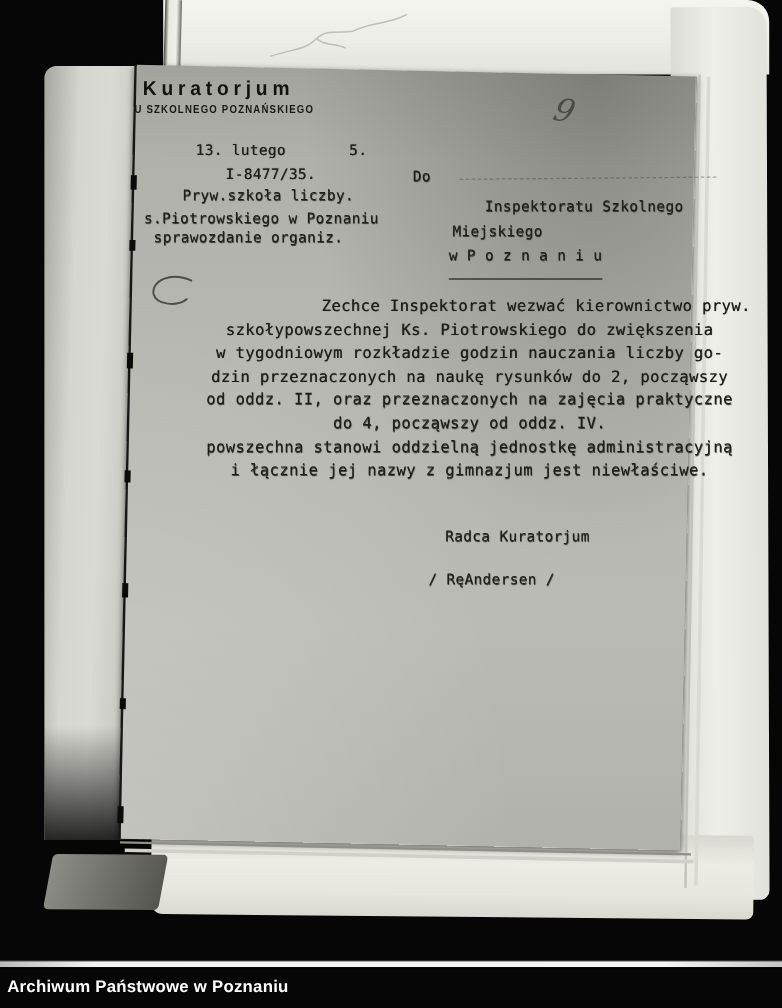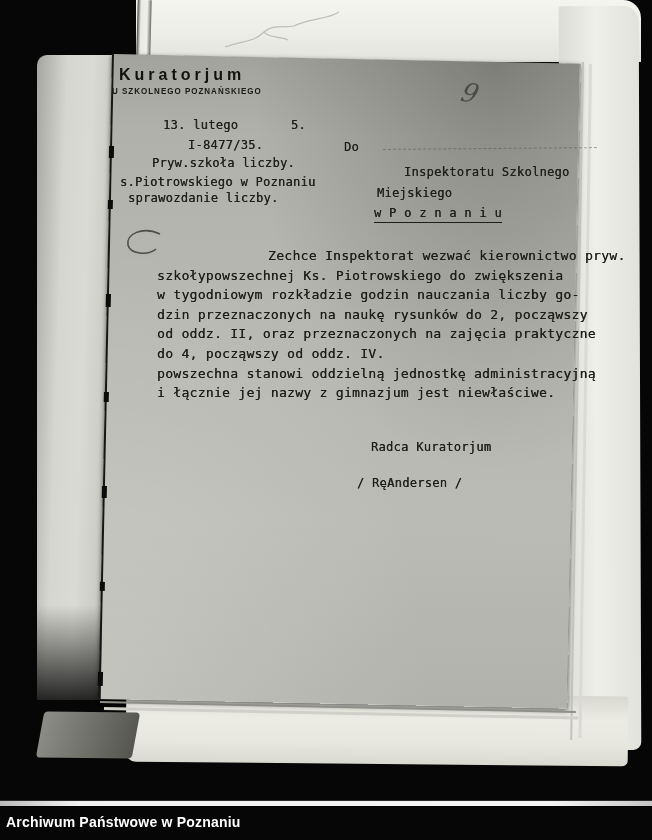--- a/index.html
+++ b/index.html
@@ -50,24 +50,24 @@
 
   
   .text-layer{left:0;top:0;width:652px;height:840px;color:#1d1d1b;}
   .typed{position:absolute;font-family:"DejaVu Sans Mono",monospace;font-size:12px;
      letter-spacing:.3px;white-space:pre;color:#1e1e1b;
      text-shadow:.3px .3px .6px rgba(22,22,18,.8);}
   .lh1{position:absolute;left:119px;top:66px;font-family:"Liberation Sans",sans-serif;
      font-weight:bold;font-size:16px;letter-spacing:4px;color:#12120e;transform:scaleY(1.05);}
   .lh2{position:absolute;left:112px;top:86px;font-family:"Liberation Sans",sans-serif;
      font-weight:bold;font-size:8px;letter-spacing:1px;color:#191913;transform:scaleY(1.2);transform-origin:left top;white-space:pre;}
-  .underline{border-bottom:1.5px solid #1d1d1b;padding-bottom:2px;}
+  .underline{border-bottom:1.5px solid #1d1d1b;padding-bottom:12px;}
   .body-block{position:absolute;left:157px;top:246px;}
   .bl{font-family:"DejaVu Sans Mono",monospace;font-size:13px;line-height:19.6px;
-     letter-spacing:.3px;white-space:pre;text-shadow:.3px .3px .6px rgba(22,22,18,.8);}
+     letter-spacing:.3px;white-space:pre;text-shadow:.3px .3px .6px rgba(22,22,18,.8);text-align:center;}
   .ind{padding-left:111px;}
   .pagenum{position:absolute;left:462px;top:78px;font-family:"DejaVu Serif",serif;
      font-style:italic;font-size:26px;color:#4a4a46;transform:rotate(8deg) skewX(-8deg);}
   .pencil{position:absolute;left:383px;top:148px;width:214px;height:0;
      border-top:1px dashed rgba(70,70,64,.45);transform:rotate(-0.5deg);}
   .penmark{position:absolute;left:120px;top:226px;}
 
   
   .caption-line{left:0;top:800px;width:652px;height:5px;
      background:linear-gradient(90deg,#b9b9b9 0%,#f2f2f2 12%,#f4f4f4 85%,#c5c5c5 100%);
@@ -109,21 +109,21 @@
 
   <div class="abs text-layer">
 
     <div class="lh1">Kuratorjum</div>
     <div class="lh2">U SZKOLNEGO POZNAŃSKIEGO</div>
 
     <div class="typed" style="left:163px;top:118px;">13. lutego       5.</div>
     <div class="typed" style="left:188px;top:138px;">I-8477/35.</div>
     <div class="typed" style="left:152px;top:156px;">Pryw.szkoła liczby.</div>
     <div class="typed" style="left:120px;top:175px;">s.Piotrowskiego w Poznaniu</div>
-    <div class="typed" style="left:128px;top:191px;">sprawozdanie liczby.</div>
+    <div class="typed" style="left:128px;top:191px;">sprawozdanie organiz.</div>
 
     <div class="typed" style="left:344px;top:140px;">Do</div>
     <div class="typed" style="left:364px;top:165px;margin-left:40px;">Inspektoratu Szkolnego</div>
     <div class="typed" style="left:377px;top:186px;">Miejskiego</div>
     <div class="typed underline" style="left:374px;top:206px;">w P o z n a n i u</div>
 
     <div class="body-block">
       <div class="bl ind">Zechce Inspektorat wezwać kierownictwo pryw.</div>
       <div class="bl">szkołypowszechnej Ks. Piotrowskiego do zwiększenia</div>
       <div class="bl">w tygodniowym rozkładzie godzin nauczania liczby go-</div>

